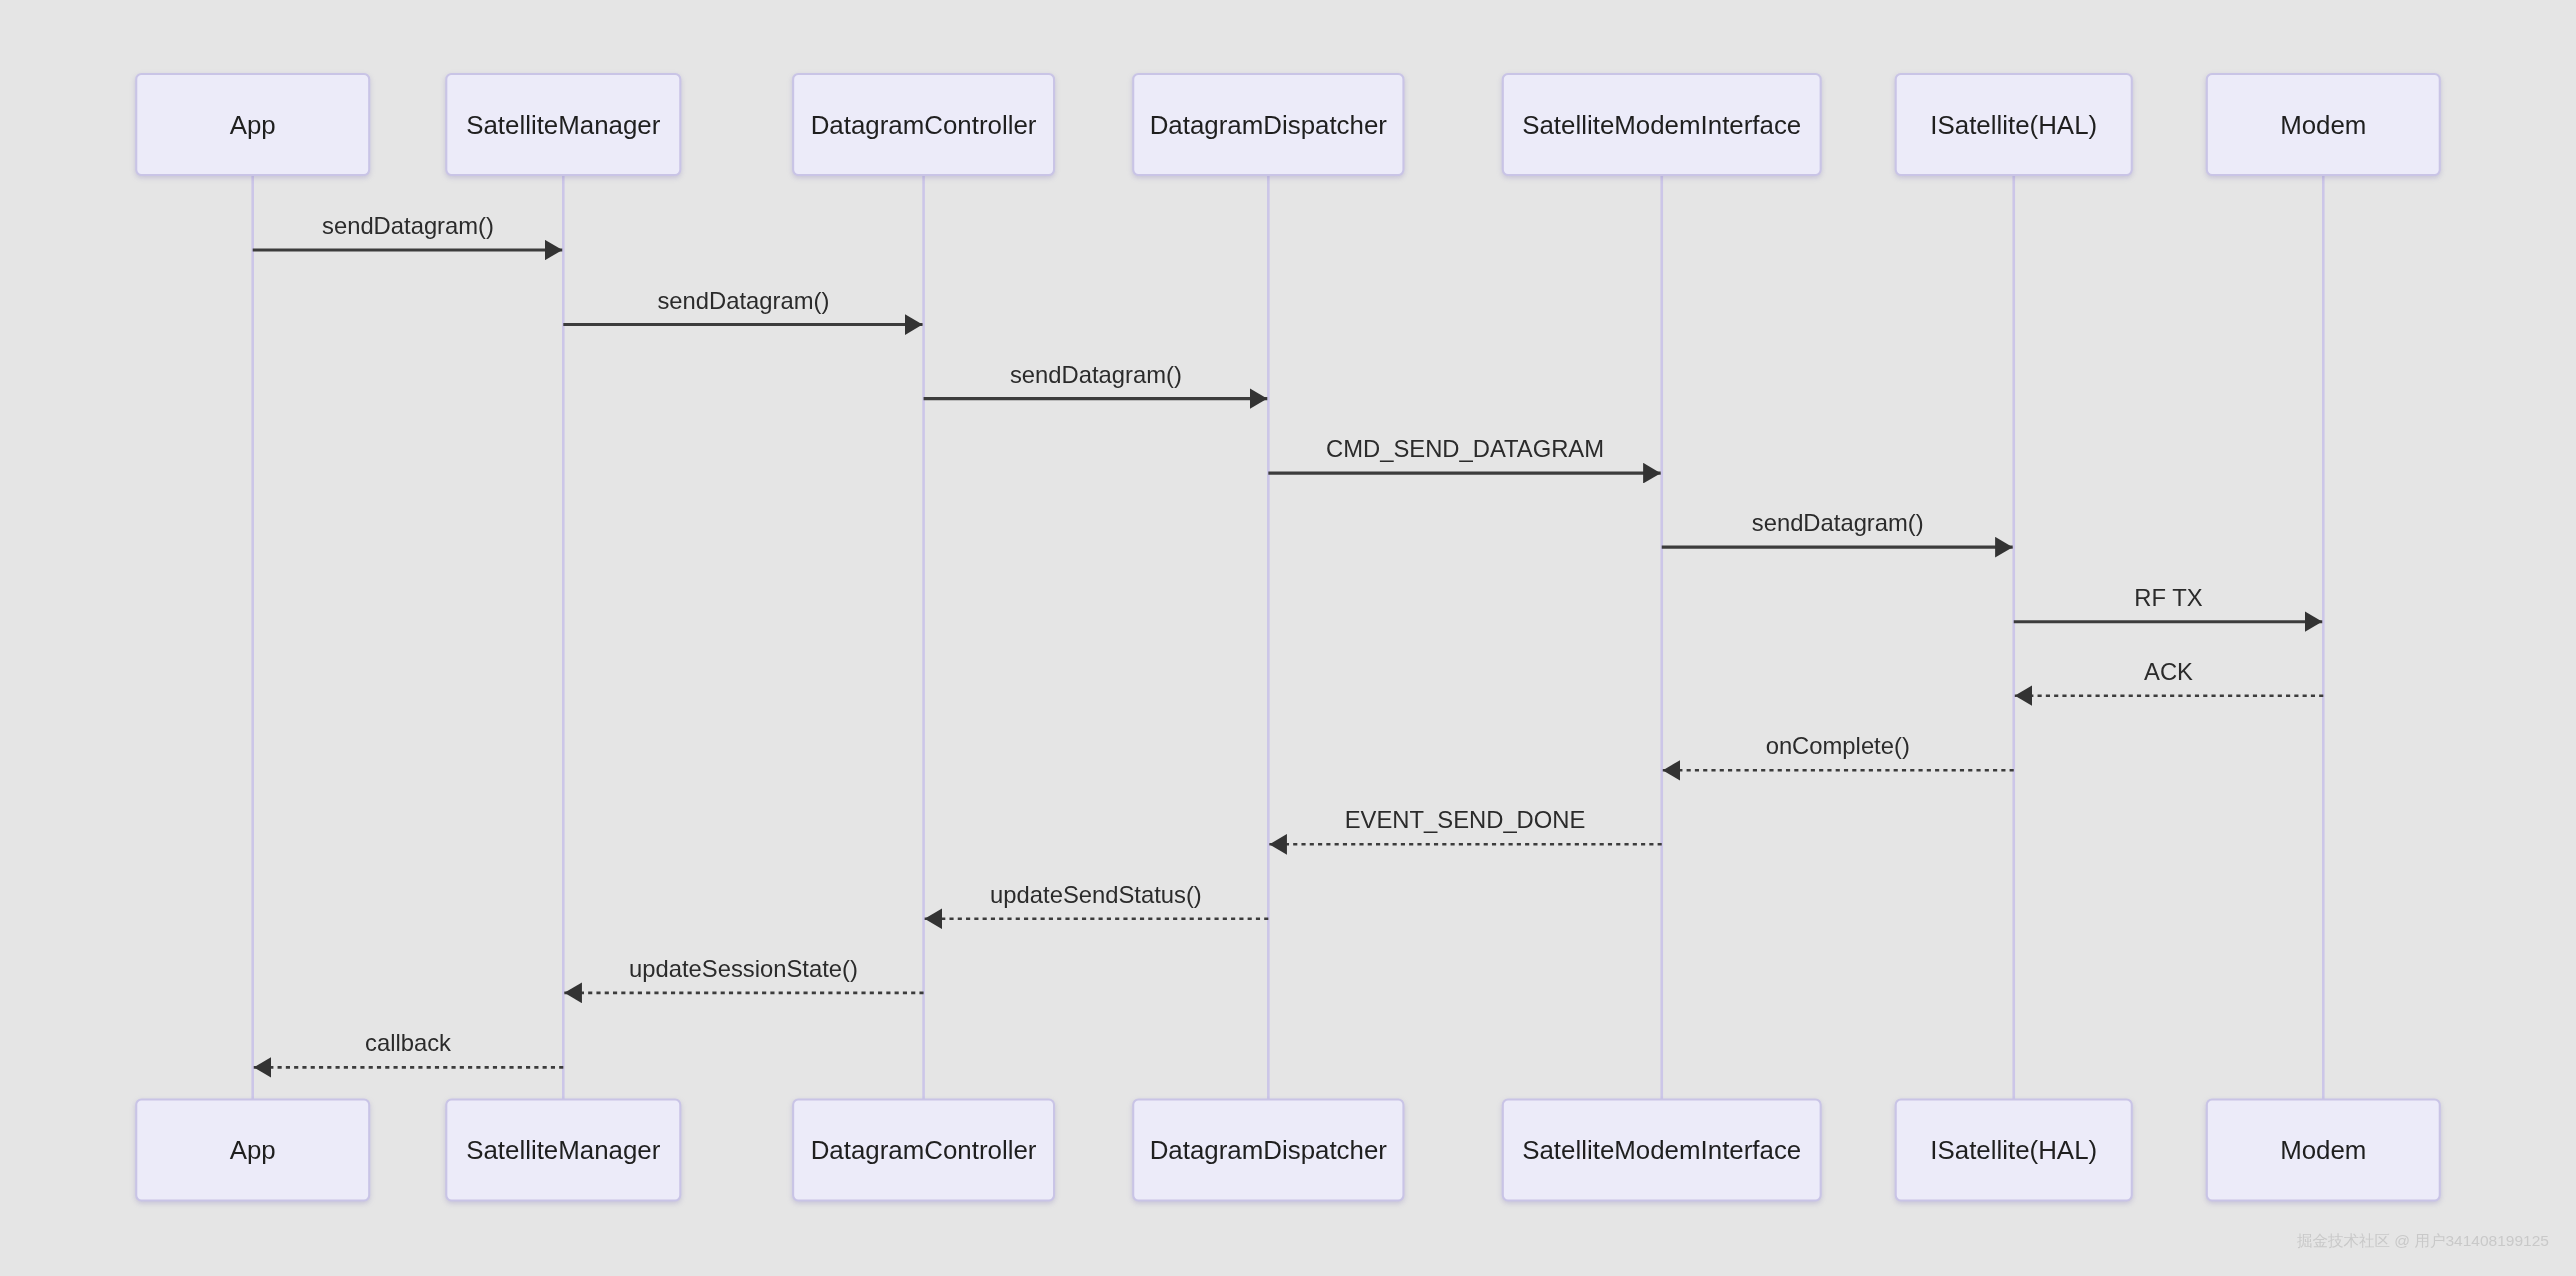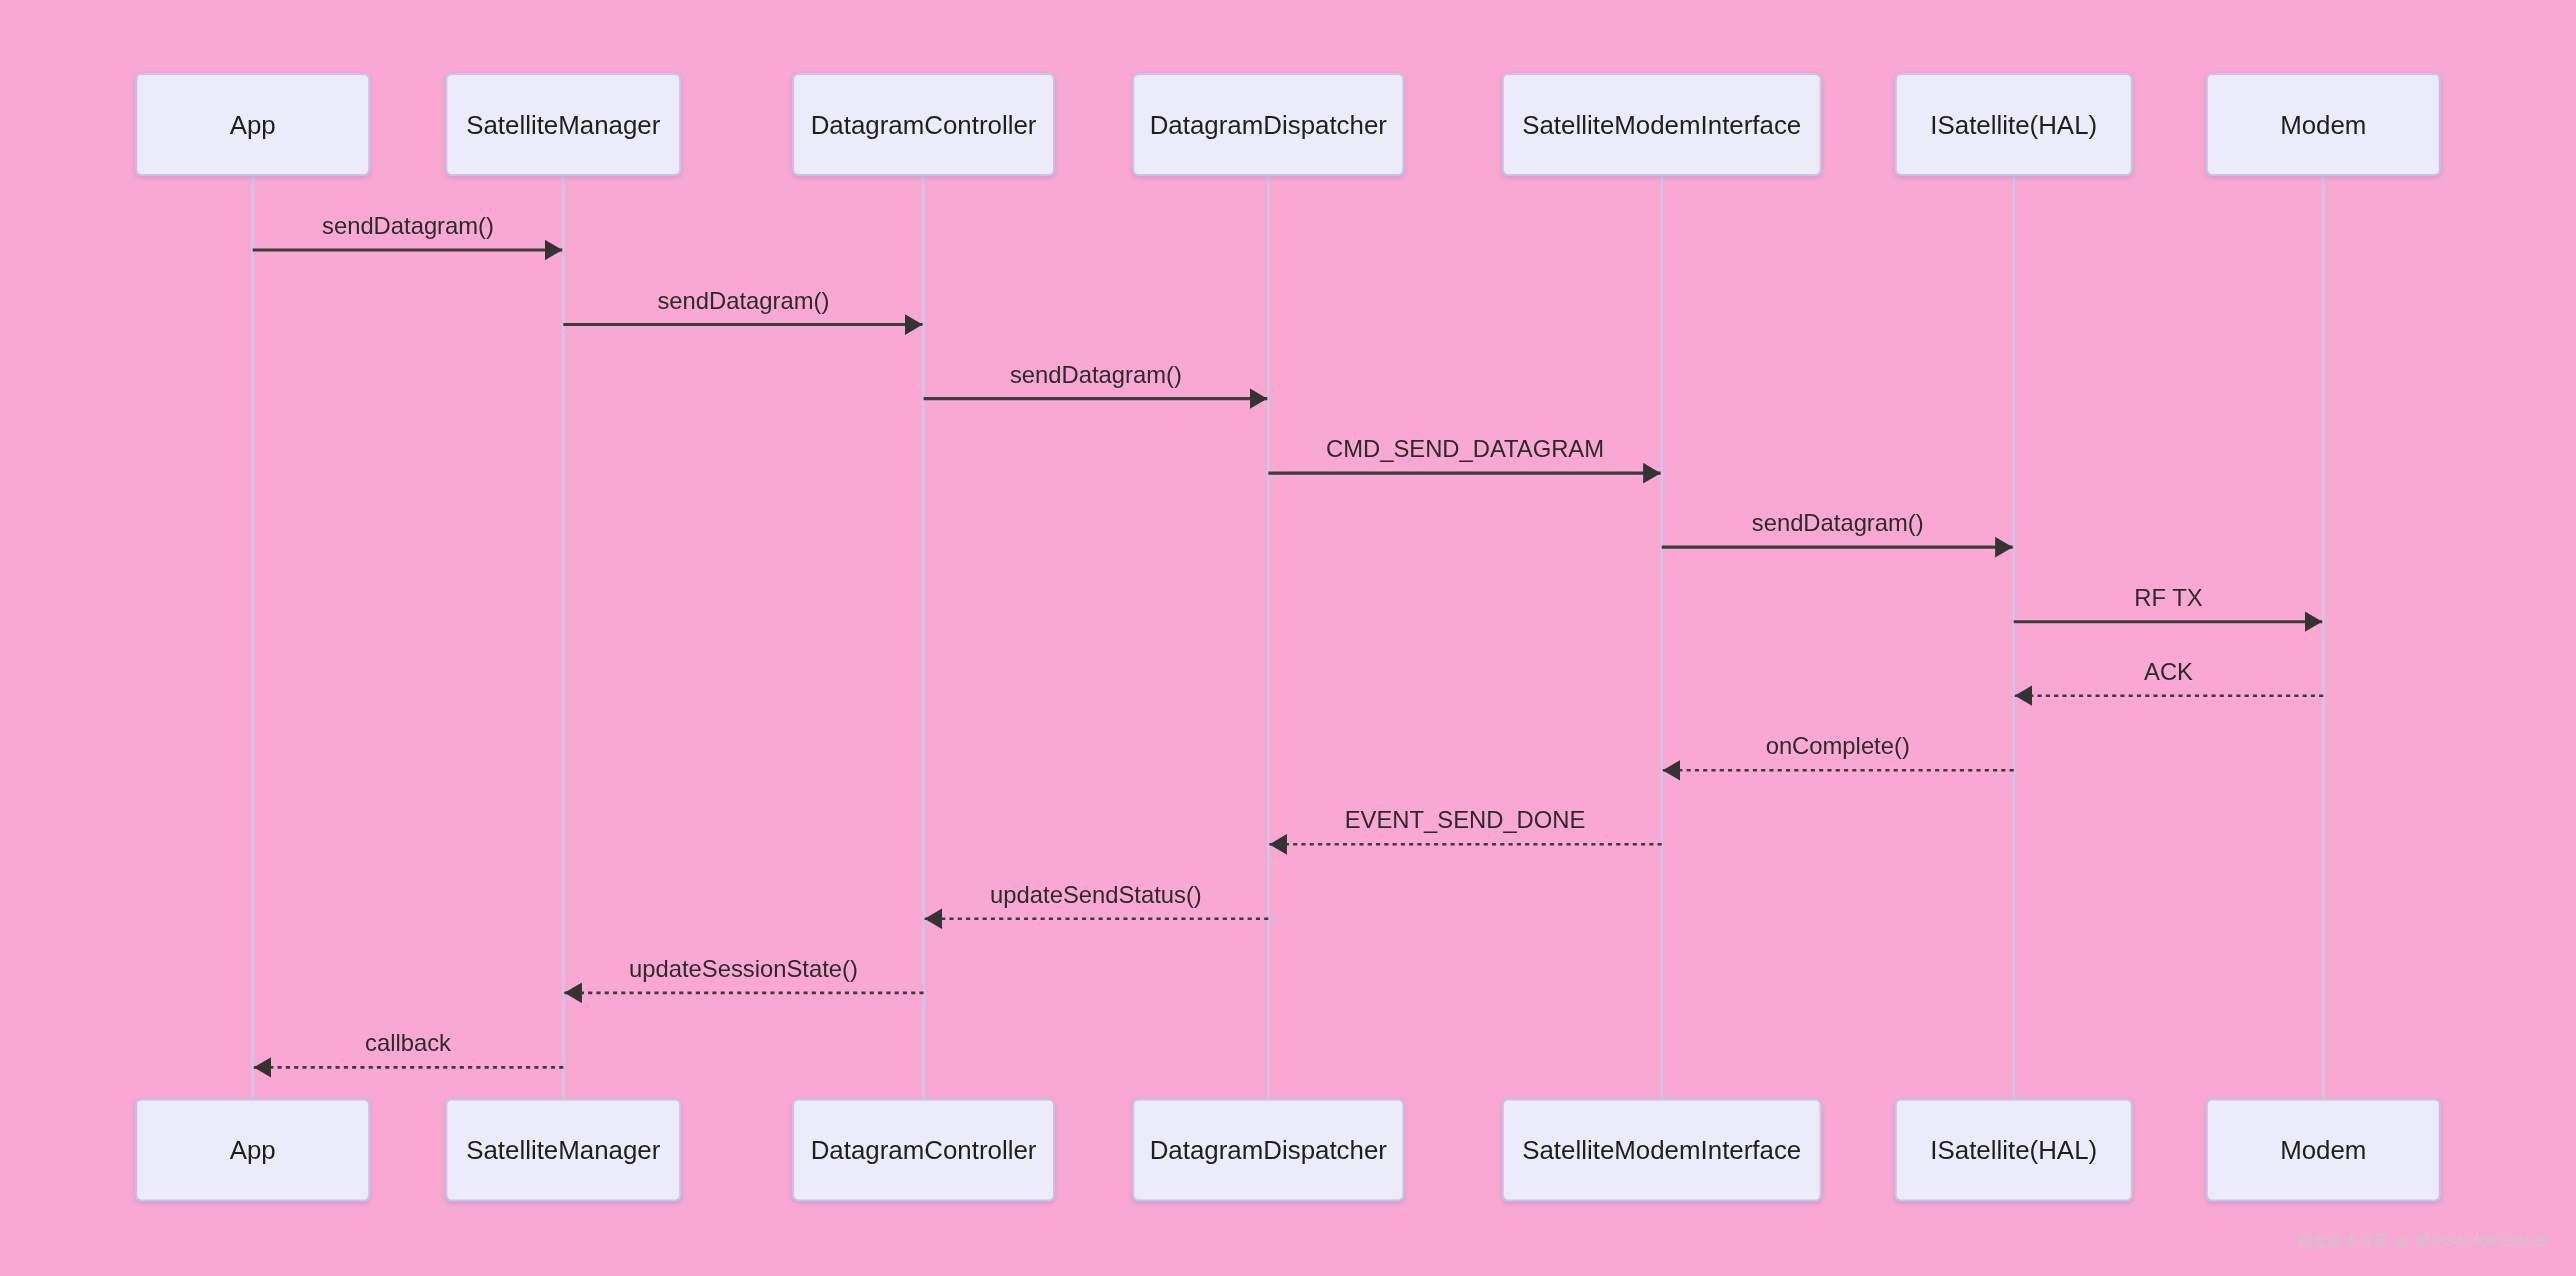--- a/index.html
+++ b/index.html
@@ -7,21 +7,21 @@
     padding: 0;
     width: 2576px;
     height: 1276px;
     background: #ffffff;
     overflow: hidden;
   }
   .stage {
     position: relative;
     width: 2576px;
     height: 1276px;
-    background: #f9a8d4;
+    background: #e5e5e5;
   }
   svg { display: block; }
   svg text {
     font-family: "Liberation Sans", "DejaVu Sans", sans-serif;
   }
   .actor-rect {
     fill: var(--actor-fill, #ECEBF9);
     stroke: var(--actor-border, #C9C4E6);
     stroke-width: 4;
     filter: drop-shadow(0px 4px 5px rgba(123,112,179,0.28));

